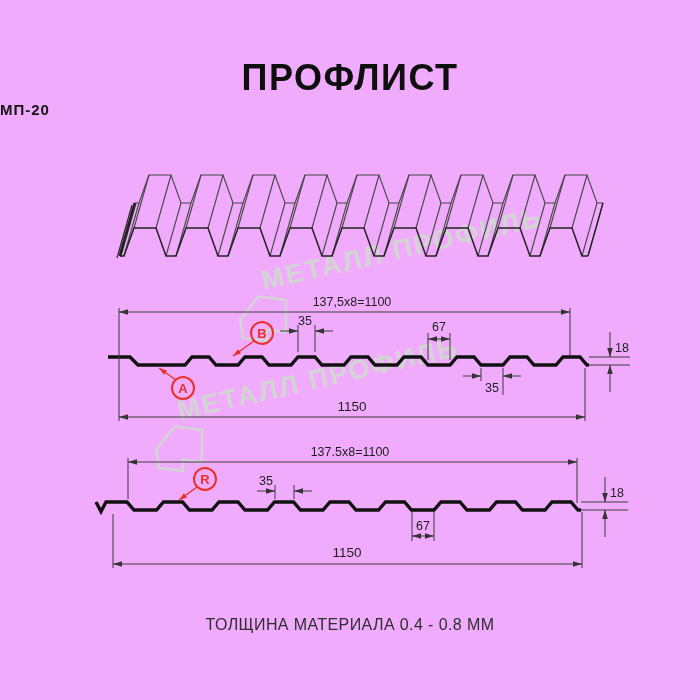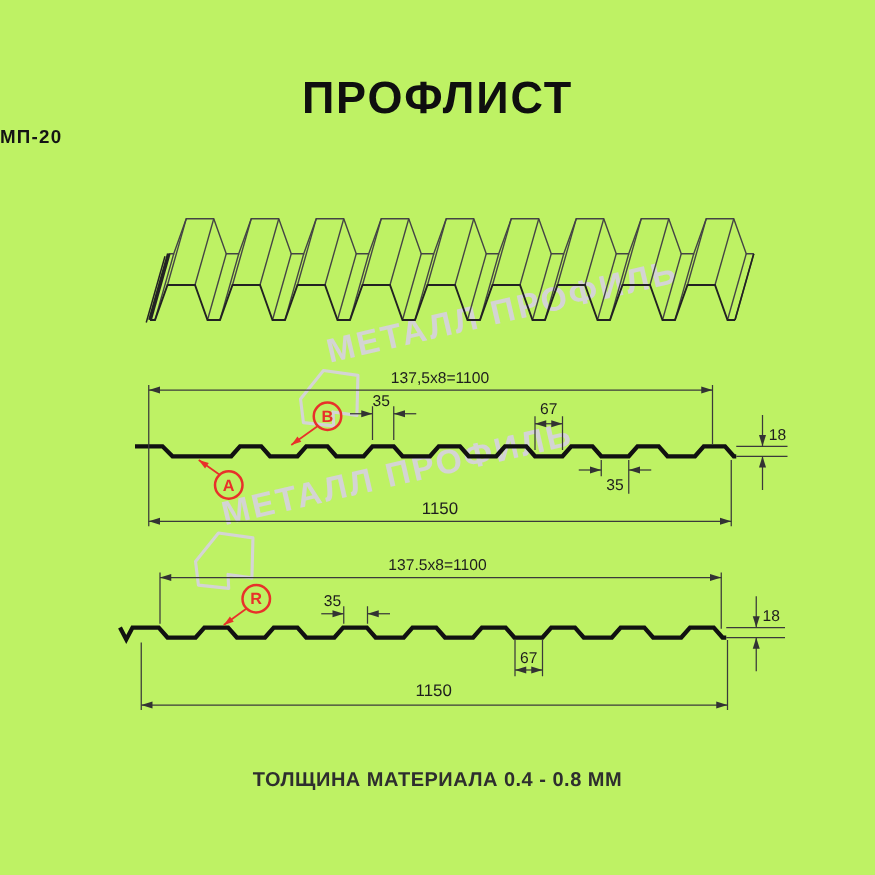--- a/index.html
+++ b/index.html
@@ -1,23 +1,23 @@
 <!DOCTYPE html>
 <html><head>
 <meta charset="utf-8">
 <style>
   html,body{margin:0;padding:0;background:#ffffff;}
-  .page{position:relative;width:700px;height:700px;background:#bef264;overflow:hidden;
+  .page{position:relative;width:700px;height:700px;background:#f0abfc;overflow:hidden;
         font-family:"Liberation Sans",sans-serif;}
   .title{position:absolute;top:57px;left:0;width:100%;text-align:center;
          font-size:36px;font-weight:700;letter-spacing:1.5px;color:#0f0f0f;}
   .subtitle{position:absolute;top:101px;left:0;width:100%;text-align:left;
          font-size:15px;font-weight:700;letter-spacing:1px;color:#141414;}
   .footer{position:absolute;top:616px;left:0;width:100%;text-align:center;
-         font-size:16px;font-weight:700;letter-spacing:.4px;color:#2e2e2e;}
+         font-size:16px;font-weight:400;letter-spacing:.4px;color:#2e2e2e;}
   svg{position:absolute;top:0;left:0;}
   .dim{font-family:"Liberation Sans",sans-serif;font-size:12.5px;fill:#1e1e1e;}
   .dimbig{font-family:"Liberation Sans",sans-serif;font-size:13.5px;fill:#1e1e1e;}
   .red-label{font-family:"Liberation Sans",sans-serif;font-size:13px;font-weight:700;fill:#e8312a;}
   .wm-text{font-family:"Liberation Sans",sans-serif;font-size:27px;font-weight:700;
            fill:#d4d4d4;letter-spacing:2px;}
 </style>
 </head>
 <body>
 

